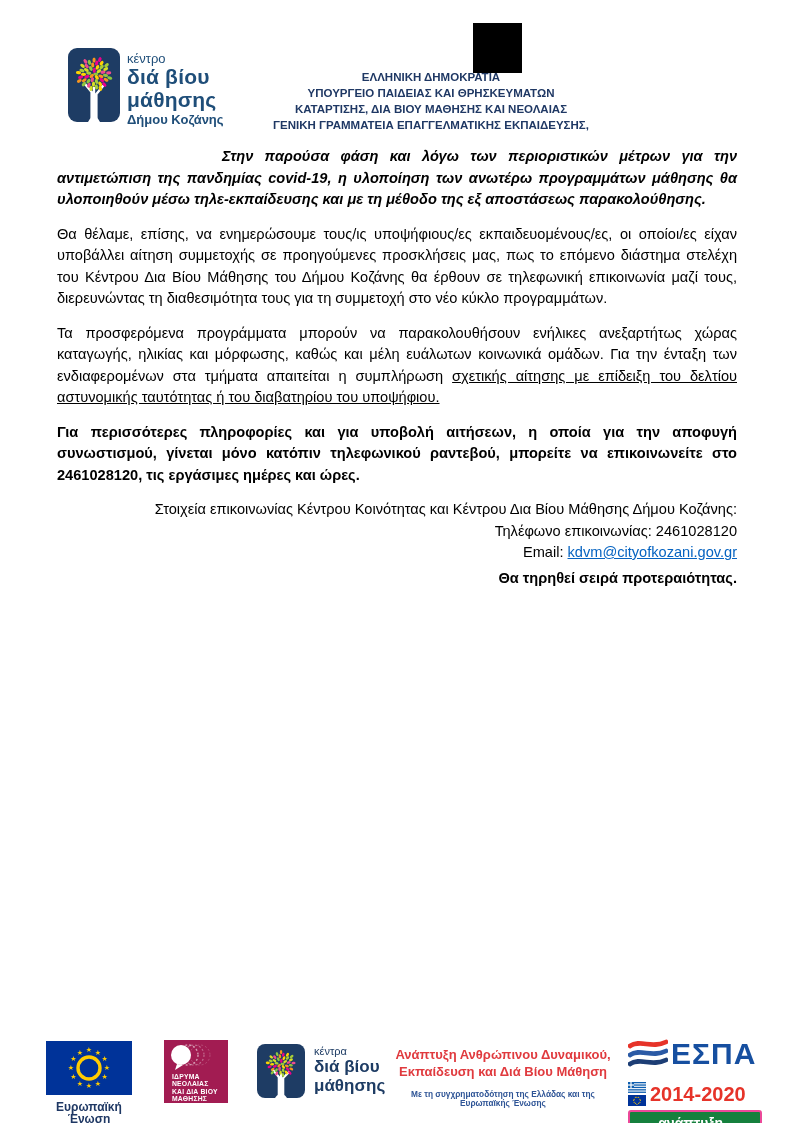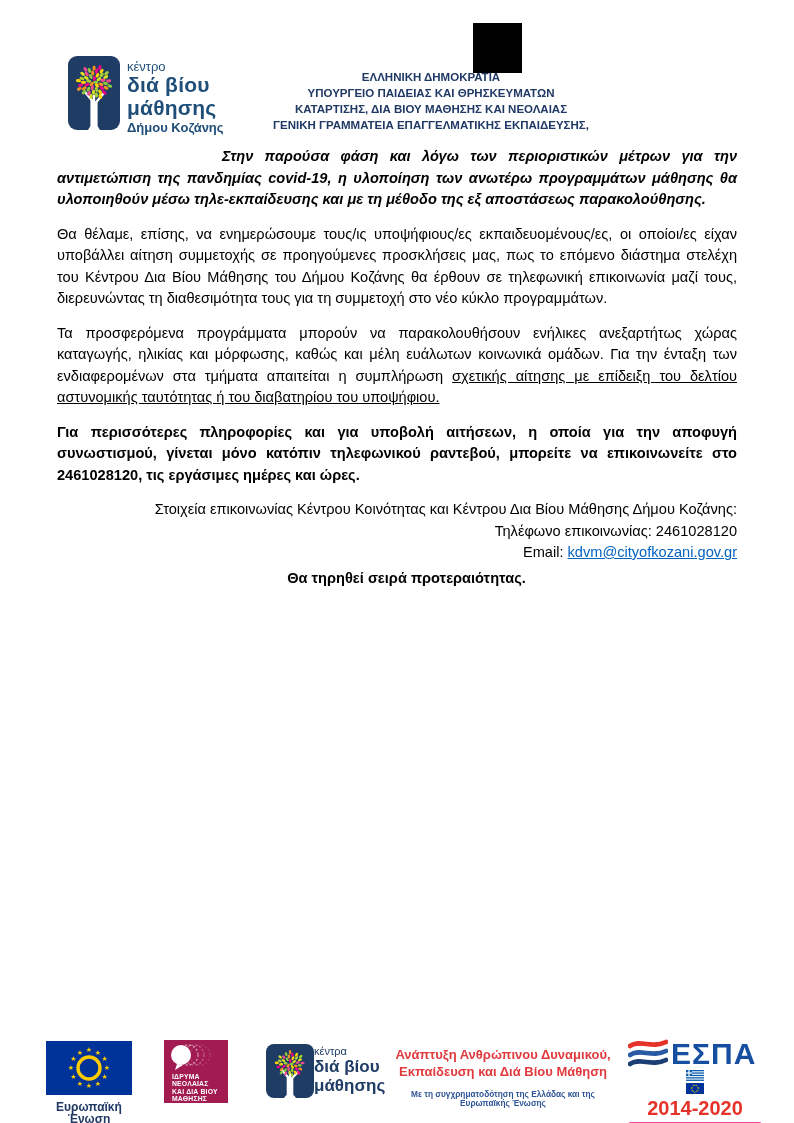--- a/index.html
+++ b/index.html
@@ -1,61 +1,61 @@
 <!DOCTYPE html>
 <html><head>
 <meta charset="utf-8">
 <style>
   html,body{margin:0;padding:0;background:#888;}
   .page{position:relative;width:794px;height:1123px;background:#ffffff;margin:0 auto;
         font-family:"Liberation Sans","DejaVu Sans",sans-serif;color:#000;overflow:hidden;}
 
   
   .redaction{position:absolute;left:473px;top:23px;width:49px;height:50px;background:#000;}
-  .hdr-logo{position:absolute;left:68px;top:56px;display:flex;gap:7px;align-items:flex-start;}
+  .hdr-logo{position:absolute;left:68px;top:48px;display:flex;gap:7px;align-items:flex-start;}
   .hdr-logo .txt{color:#1F4E79;line-height:1;padding-top:4px;}
   .hdr-logo .t1{font-size:13px;margin-bottom:1px;}
   .hdr-logo .t2,.hdr-logo .t3{font-size:21px;font-weight:bold;letter-spacing:.2px;margin-bottom:2px;}
   .hdr-logo .t4{font-size:13px;font-weight:bold;margin-top:3px;}
   .ministry{position:absolute;left:255px;top:69px;width:352px;text-align:center;
             color:#1F3864;font-weight:bold;font-size:11.5px;line-height:16px;}
 
   
   .content{position:absolute;left:57px;width:680px;top:146px;font-size:14.6px;
            line-height:21.5px;text-align:justify;}
   .content p{margin:0 0 13px 0;}
   .p1{font-weight:bold;font-style:italic;text-indent:165px;}
   .p4{font-weight:bold;}
   .ul{text-decoration:underline;}
   .contact{padding-left:6px;text-align:right;margin-bottom:4px;}
   .contact div{margin:0;}
   .email-link{color:#0563C1;text-decoration:underline;}
-  .priority{font-weight:bold;padding-left:3px;text-align:center;margin-left:16px;}
+  .priority{font-weight:bold;padding-left:3px;text-align:right;margin-left:16px;}
 
   
   .eu-block{position:absolute;left:44px;top:1041px;width:90px;text-align:center;}
   .eu-cap1{font-size:12px;font-weight:bold;color:#1F3864;margin-top:2px;line-height:12px;}
 
   .inedivim{position:absolute;left:164px;top:1040px;width:64px;height:63px;background:#A21C52;}
   .ined-text{position:absolute;left:8px;top:33px;color:#fff;font-size:6.8px;font-weight:bold;line-height:7.4px;letter-spacing:.2px;}
 
-  .kdbm-footer{position:absolute;left:266px;top:1044px;display:flex;gap:0;align-items:center;}
+  .kdbm-footer{position:absolute;left:257px;top:1044px;display:flex;gap:9px;align-items:center;}
   .kdbm-footer .txt{color:#1E3C64;line-height:1;}
   .kdbm-footer .t1{font-size:11px;margin-bottom:1px;}
   .kdbm-footer .t2,.kdbm-footer .t3{font-size:17px;font-weight:bold;margin-bottom:2px;}
 
   .mid-text{position:absolute;left:388px;top:1046px;width:230px;text-align:center;}
   .mid-text .l1{font-size:12px;font-weight:bold;color:#2E5496;line-height:17px;}
   .mid-text .l2,.mid-text .l3{font-size:13px;font-weight:bold;color:#E03A3E;line-height:17px;}
   .mid-text .l4{font-size:8.3px;font-weight:bold;color:#2E5496;margin-top:10px;line-height:9px;}
 
   .espa{position:absolute;left:628px;top:1038px;width:134px;}
   .espa .row1{display:flex;align-items:center;gap:3px;text-align:right;}
   .espa-word{font-size:30px;font-weight:bold;color:#164FA0;letter-spacing:1px;line-height:30px;}
-  .espa .row2{display:flex;align-items:center;gap:4px;margin-top:0px;flex-direction:column;}
+  .espa .row2{display:flex;align-items:center;gap:4px;margin-top:12px;}
   .flags-col{display:flex;flex-direction:column;gap:2px;}
   .espa-years{font-size:20px;font-weight:bold;color:#E63329;letter-spacing:0px;line-height:20px;}
   .espa-bar{margin-top:4px;background:#15803d;color:#fff;font-size:14px;font-weight:bold;
             text-align:center;padding:3px 0;border-radius:3px;border:2px solid #ec4899;}
 </style>
 </head>
 <body>
 
 <div class="page">
 

